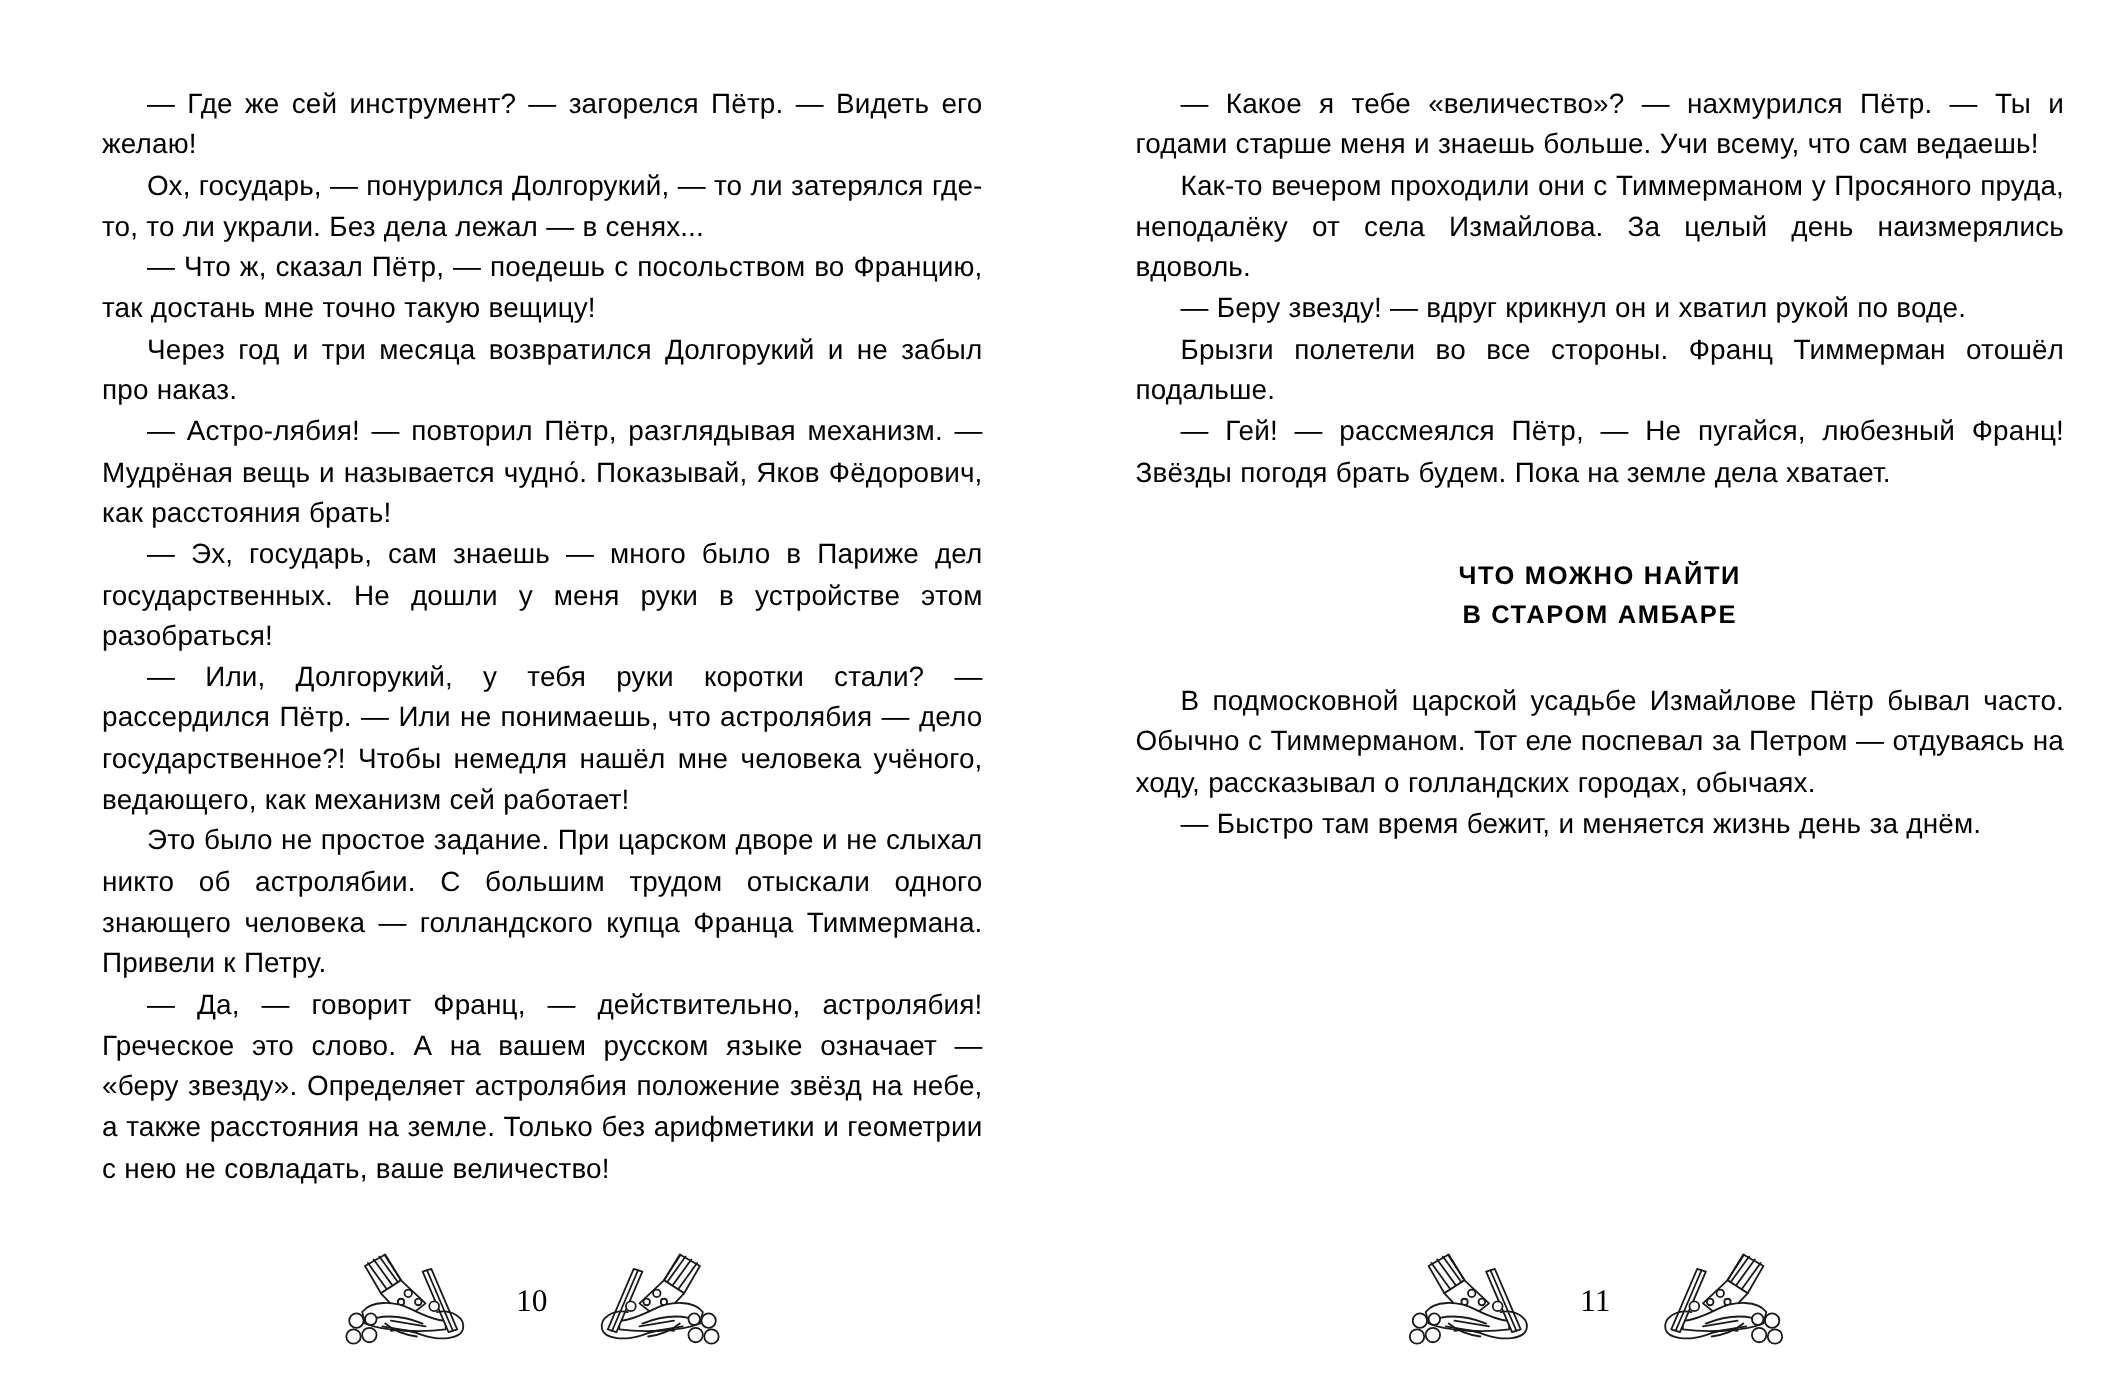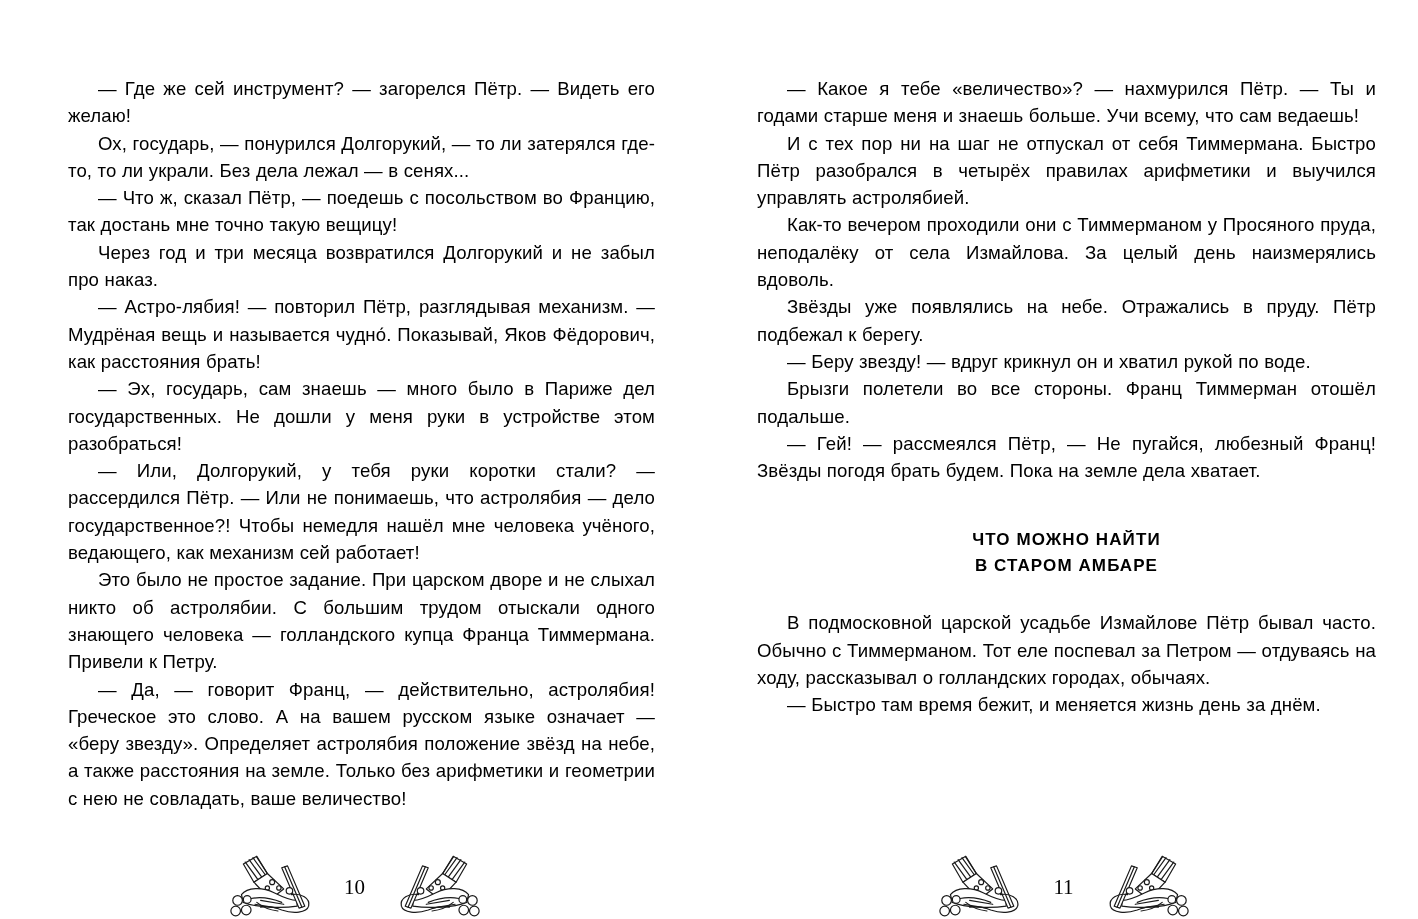--- a/index.html
+++ b/index.html
@@ -13,21 +13,20 @@
     position: relative;
     overflow: hidden;
     font-family: "Liberation Sans", sans-serif;
     color: #000000;
   }
 
   .page-spread {
     position: absolute;
     inset: 0;
     display: flex;
-    margin-top: 20px;
   }
 
   .page {
     position: relative;
     width: 709px;
     height: 919px;
     box-sizing: border-box;
   }
 
   .page-left  { padding: 55px 54px 0 68px; }
@@ -170,23 +169,21 @@
           <path d="M28 54 L52 58"></path>
           <path d="M34 50 L58 54"></path>
         </g>
       </svg>
     </div>
   </div>
 
   <div class="page page-right">
     <div class="text-column">
       <p class="para">— Какое я тебе «величество»? — нахмурился Пётр. — Ты и годами старше меня и знаешь больше. Учи всему, что сам ведаешь!</p>
-      <p class="para">И с тех пор ни на шаг не отпускал от себя Тиммермана. Быстро Пётр разобрался в четырёх правилах арифметики и выучился управлять астролябией.</p>
       <p class="para">Как-то вечером проходили они с Тиммерманом у Просяного пруда, неподалёку от села Измайлова. За целый день наизмерялись вдоволь.</p>
-      <p class="para">Звёзды уже появлялись на небе. Отражались в пруду. Пётр подбежал к берегу.</p>
       <p class="para">— Беру звезду! — вдруг крикнул он и хватил рукой по воде.</p>
       <p class="para">Брызги полетели во все стороны. Франц Тиммерман отошёл подальше.</p>
       <p class="para">— Гей! — рассмеялся Пётр, — Не пугайся, любезный Франц! Звёзды погодя брать будем. Пока на земле дела хватает.</p>
 
       <div class="heading-spacer-top"></div>
       <h2 class="section-heading">ЧТО МОЖНО НАЙТИ</h2>
       <h2 class="section-heading">В СТАРОМ АМБАРЕ</h2>
       <div class="heading-spacer-bottom"></div>
 
       <p class="para">В подмосковной царской усадьбе Измайлове Пётр бывал часто. Обычно с Тиммерманом. Тот еле поспевал за Петром — отдуваясь на ходу, рассказывал о голландских городах, обычаях.</p>

